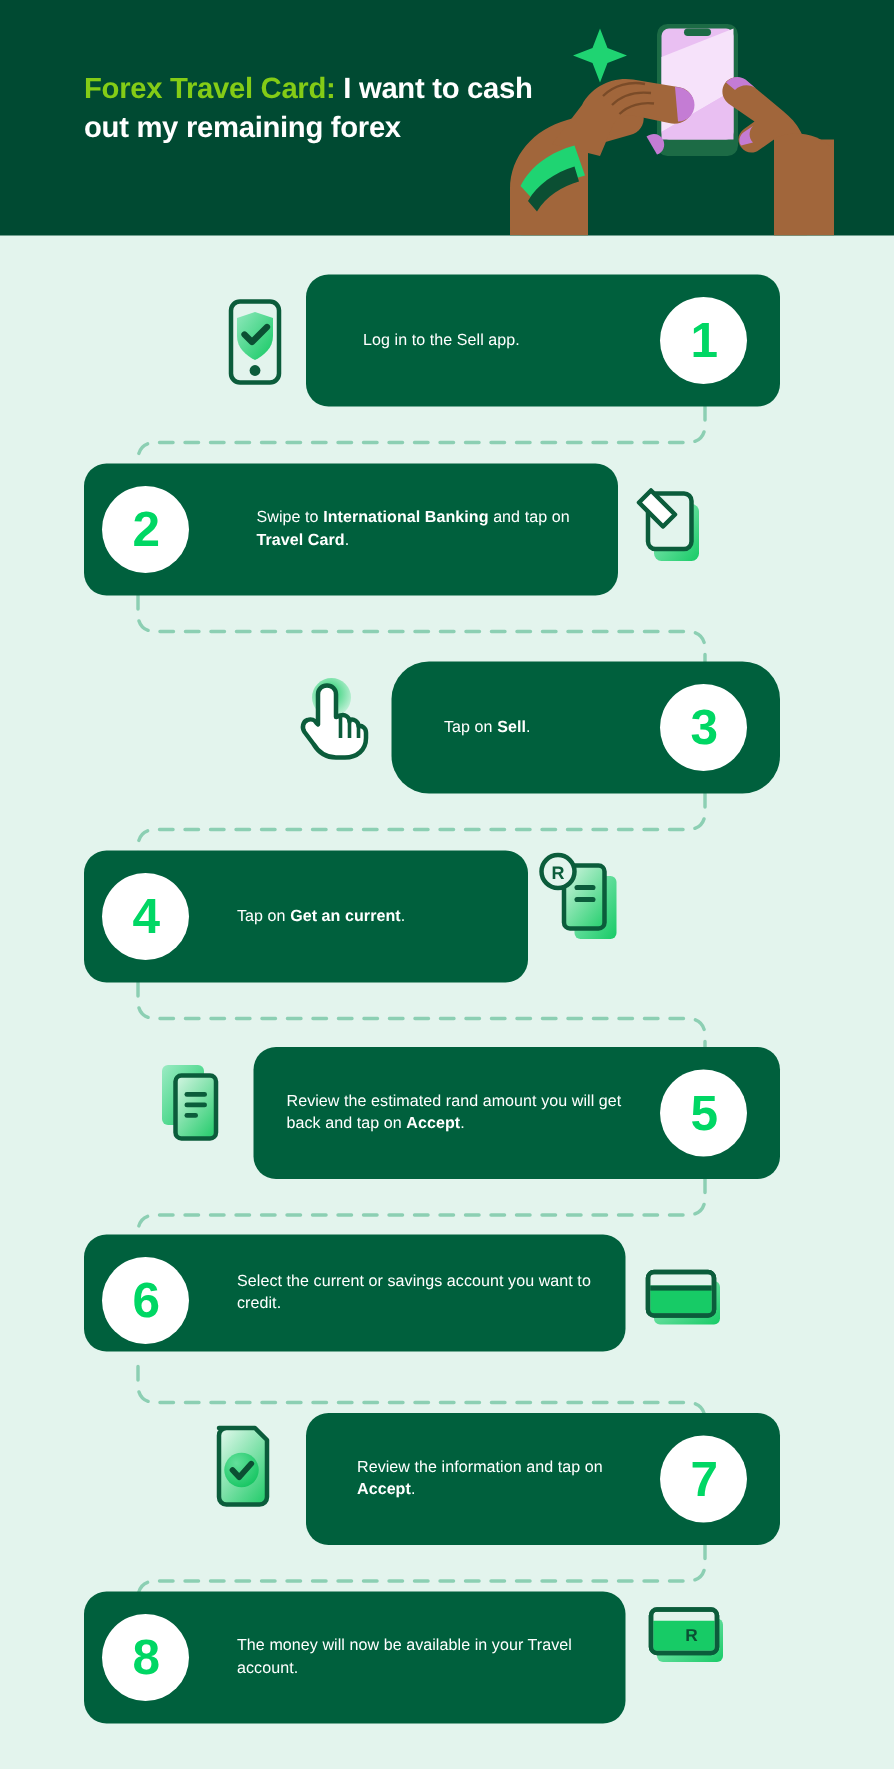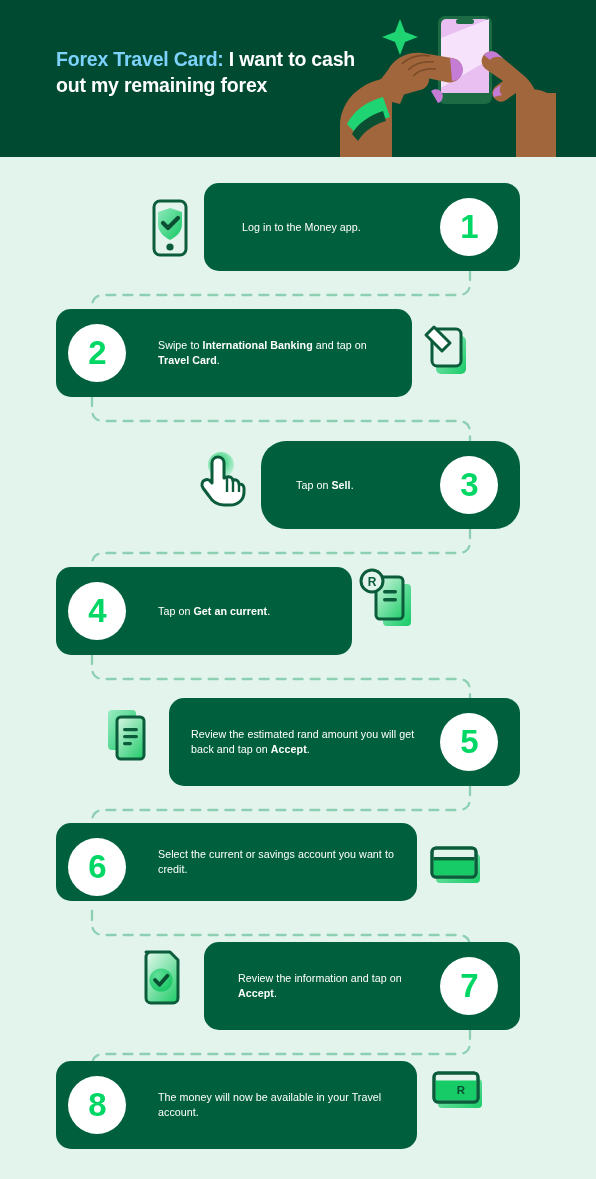--- a/index.html
+++ b/index.html
@@ -54,21 +54,21 @@
 
   
   
   
 
   #step1 .card{ left:204px; top:26px;  width:316px; height:88px; }
   #step1 .card-text{ margin-left:38px; width:190px; text-align:left; }
   #step1 .numcircle{ left:440px; top:41px; }
   #step1 .stepicon{ left:148px; top:42px; }
 
-  #step2 .card{ left:56px; top:152px; width:356px; height:88px; }
+  #step2 .card{ left:56px; top:152px; width:356px; height:88px;justify-content:center; }
   #step2 .card-text{ margin-left:102px; width:228px; }
   #step2 .numcircle{ left:68px; top:167px; }
   #step2 .stepicon{ left:420px; top:165px; }
 
   #step3 .card{ left:261px; top:284px; width:259px; height:88px; }
   #step3 .card-text{ margin-left:35px; width:150px; }
   #step3 .numcircle{ left:440px; top:299px; }
   #step3 .stepicon{ left:198px; top:293px; }
 
   #step4 .card{ left:56px; top:410px; width:296px; height:88px; }
@@ -95,21 +95,21 @@
   #step8 .card-text{ margin-left:102px; width:245px; }
   #step8 .numcircle{ left:68px; top:919px; }
   #step8 .stepicon{ left:432px; top:912px; }
 </style>
 </head>
 <body style="background: rgb(227, 244, 237);">
 
 <div class="header" style="background: rgb(0, 74, 50);">
 
   <div class="header-title">
-    <span class="hl" style="color: #7dd3fc;">Forex Travel Card:</span><span> I want to cash out my remaining forex</span>
+    <span class="hl" style="color: #84cc16;">Forex Travel Card:</span><span> I want to cash out my remaining forex</span>
   </div>
 
   <svg class="hero" viewBox="0 0 266 157">
 
     <rect x="108" y="16" width="54" height="88" rx="7" fill="#1C6B45"></rect>
     <rect x="111" y="19" width="48" height="74" rx="5" fill="#E9BFF2"></rect>
     <path d="M111 38 L159 19 L159 60 L111 88 Z" fill="#F6E2FA"></path>
     <path d="M111 88 L159 60 L159 93 L111 93 Z" fill="#E9BFF2"></path>
     <rect x="126" y="19" width="18" height="5" rx="2.5" fill="#1C6B45"></rect>
 
@@ -165,21 +165,21 @@
         <linearGradient id="g1" x1="0" y1="0" x2="1" y2="1">
           <stop offset="0" stop-color="#8FE8BC"></stop>
             <stop offset="1" stop-color="#14C963"></stop>
         </linearGradient>
       </defs>
       <path d="M22 9 L34 13 V25 C34 33 28 38 22 41 C16 38 10 33 10 25 V13 Z" fill="url(#g1)"></path>
       <path d="M15 24 l5 5 l10 -10" stroke="#0B4F33" stroke-width="4.2" fill="none" stroke-linecap="round" stroke-linejoin="round"></path>
       <circle cx="22" cy="48" r="3.6" fill="#0B5C3B"></circle>
     </svg>
     <div class="card" style="background: rgb(0, 96, 61);">
-      <div class="card-text">Log in to the Money app.</div>
+      <div class="card-text">Log in to the Sell app.</div>
     </div>
     <div class="numcircle">
       <span style="color: rgb(0, 215, 100);">1</span>
     </div>
   </div>
 
   <div class="step" id="step2">
     <div class="card" style="background: rgb(0, 96, 61);">
       <div class="card-text">Swipe to <b>International Banking</b> and tap on <b>Travel Card</b>.</div>
     </div>

